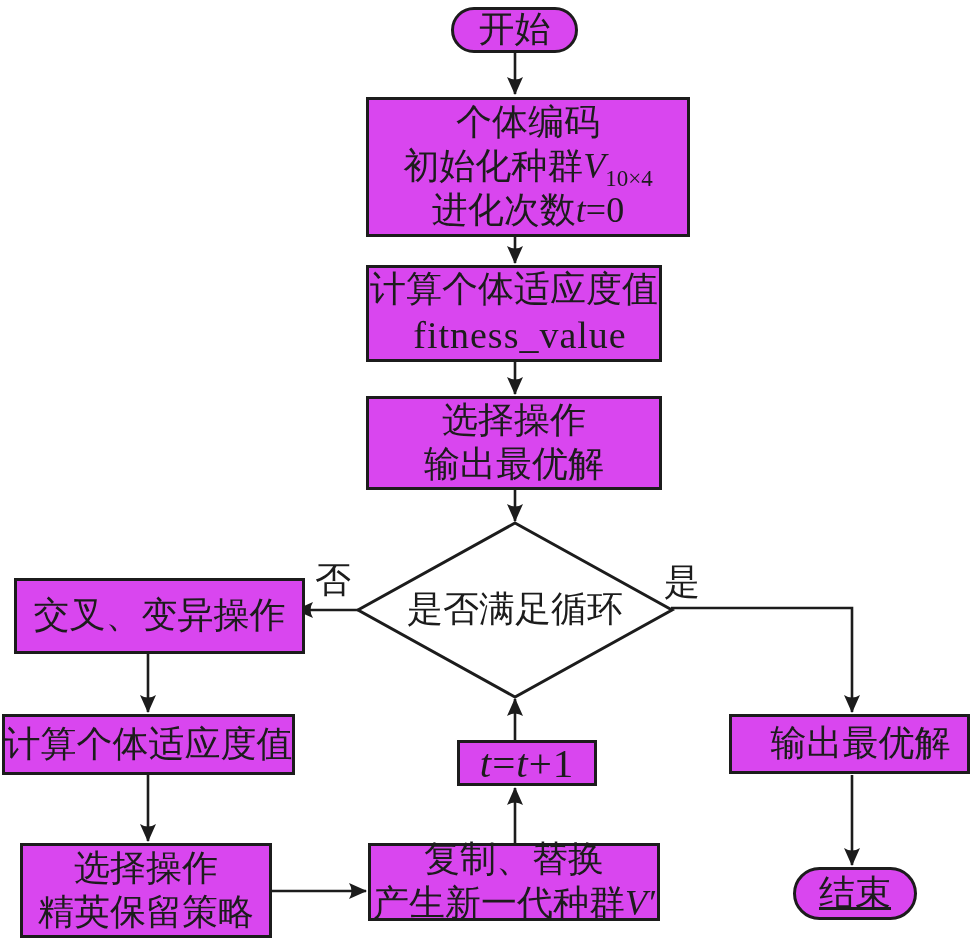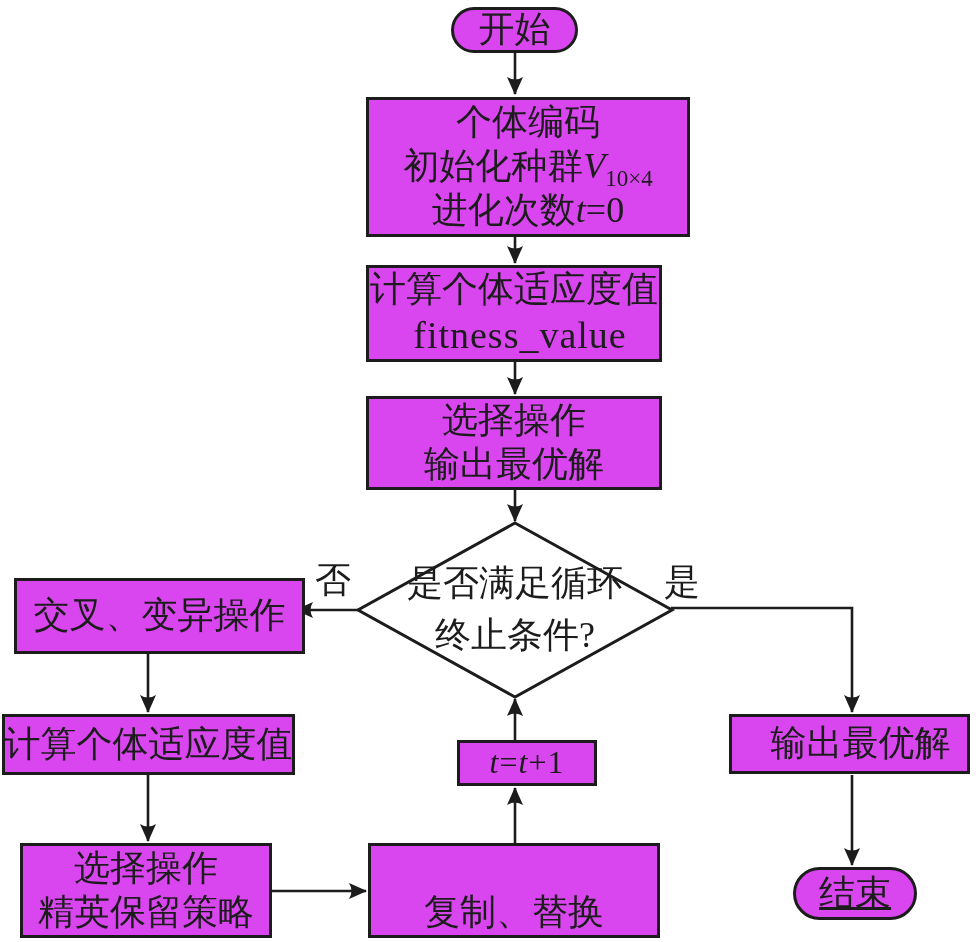--- a/index.html
+++ b/index.html
@@ -123,44 +123,46 @@
     <div class="latin">fitness_value</div>
   </div>
 
   <div class="node proc" style="left:366px;top:396px;width:296px;height:94px;">
     <div>选择操作</div>
     <div>输出最优解</div>
   </div>
 
   <div class="node plain" style="left:390px;top:562px;width:250px;height:96px;gap:8px;">
     <div>是否满足循环</div>
-    <div>终止条件?</div>
   </div>
 
   <div class="branch-label" style="left:315px;top:556px;">否</div>
   <div class="branch-label" style="left:664px;top:558px;">是</div>
 
   <div class="node proc" style="left:2px;top:578px;width:291px;height:76px;margin-left:12px;">
     <div>交叉、变异操作</div>
   </div>
 
   <div class="node proc" style="left:2px;top:714px;width:293px;height:61px;">
     <div>计算个体适应度值</div>
   </div>
 
   <div class="node proc" style="left:20px;top:843px;width:252px;height:95px;">
     <div>选择操作</div>
     <div>精英保留策略</div>
   </div>
 
-  <div class="node proc" style="left:368px;top:843px;width:292px;height:95px;justify-content:flex-end;">
+  <div class="node proc" style="left:368px;top:843px;width:292px;height:78px;">
     <div>复制、替换</div>
+    <div>
+      <span>产生新一代种群</span><span class="var">V</span><span class="var">′</span>
+    </div>
   </div>
 
-  <div class="node proc latin" style="left:445px;top:740px;width:140px;height:46px;font-size:32px;">
+  <div class="node proc latin" style="left:445px;top:740px;width:140px;height:46px;font-size:41px;">
     <div>
       <span class="var">t</span><span>=</span><span class="var">t</span><span>+1</span>
     </div>
   </div>
 
   <div class="node proc" style="left:729px;top:714px;width:241px;height:60px;padding-left:22px;">
     <span>输出最优解</span>
   </div>
 
   <div class="node terminal" style="left:793px;top:867px;width:124px;height:53px;border-radius:27px;text-decoration:underline;">

